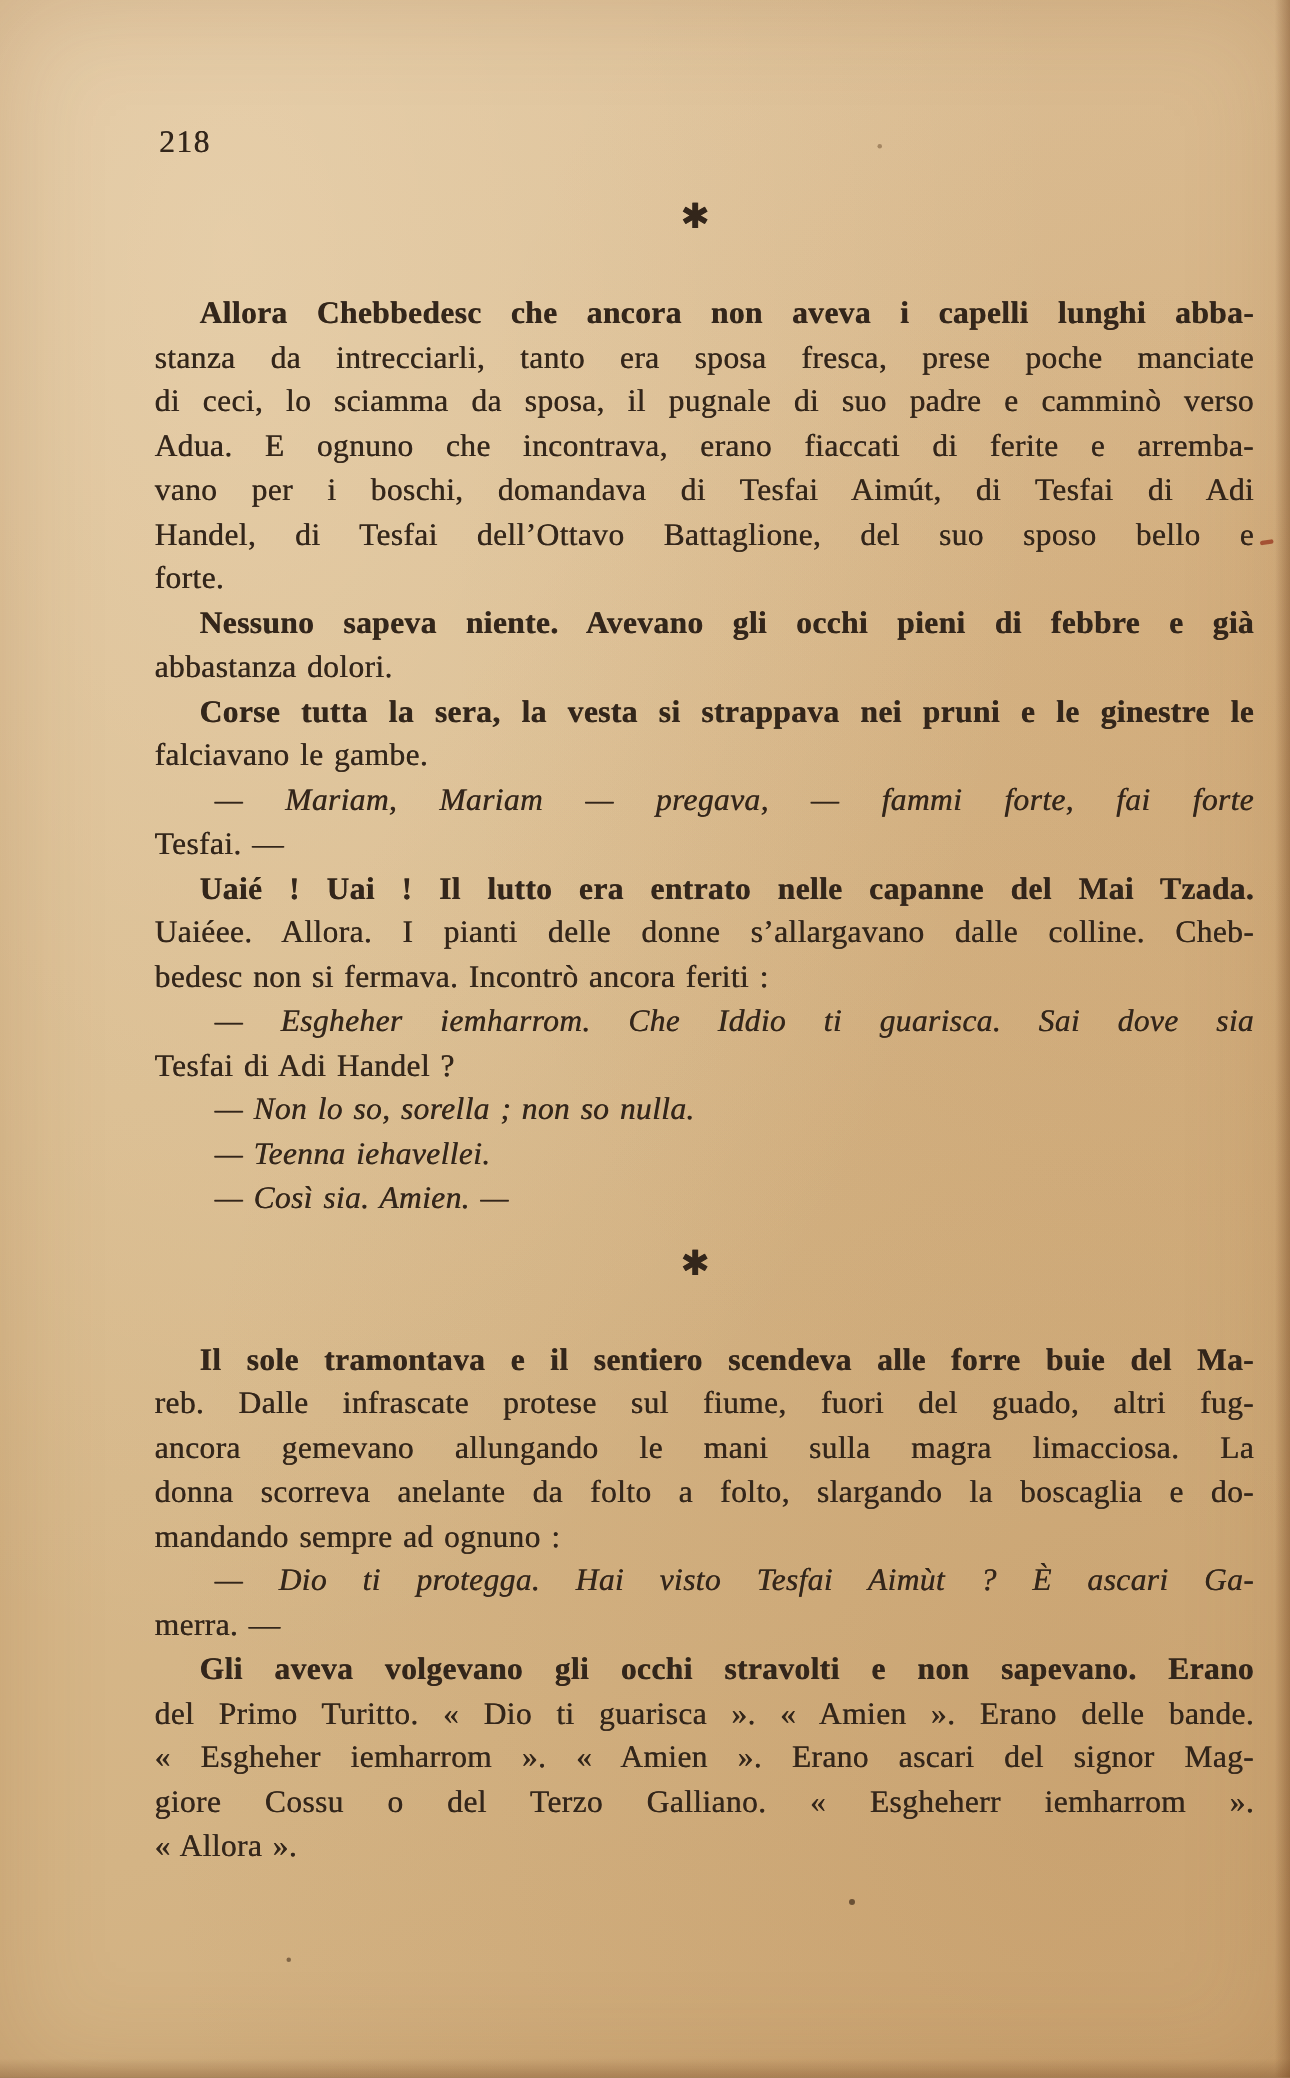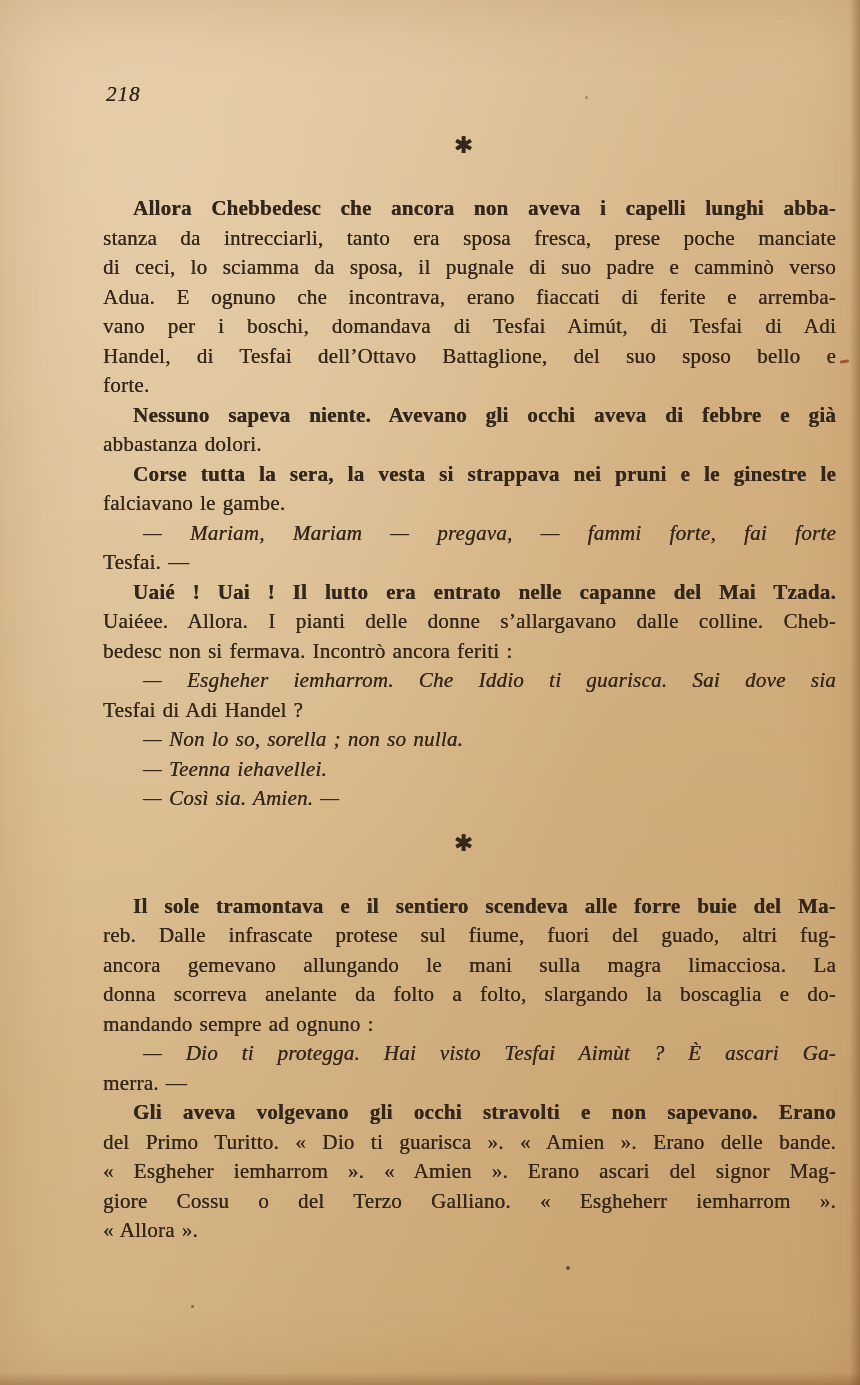--- a/index.html
+++ b/index.html
@@ -31,21 +31,20 @@
     content: ""; position: absolute; bottom: 0; left: 0;
     width: 100%; height: 14px;
     background: linear-gradient(to top, rgba(104,58,24,0.30), rgba(104,58,24,0) 90%);
     pointer-events: none;
   }
   .page-number {
     position: absolute; top: 82px; left: 106px;
     font-size: 21px; letter-spacing: 1px;
     color: #33261b;
     text-shadow: 0.3px 0 0 currentColor;
-    font-style: italic;
   }
   .text-block {
     position: absolute; top: 130px; left: 103px;
     width: 733px;
     font-size: 21px; line-height: 29.5px;
     letter-spacing: 0.25px; word-spacing: 1.5px;
     color: #33261b;
     text-shadow: 0.3px 0 0.2px rgba(40, 26, 14, 0.85);
   }
   .separator {
@@ -77,21 +76,21 @@
   <span class="page-number">218</span>
   <div class="text-block">
       <div class="separator">✱</div>
       <div class="line indent-normal just">Allora Chebbedesc che ancora non aveva i capelli lunghi abba-</div>
       <div class="line just">stanza da intrecciarli, tanto era sposa fresca, prese poche manciate</div>
       <div class="line just">di ceci, lo sciamma da sposa, il pugnale di suo padre e camminò verso</div>
       <div class="line just">Adua. E ognuno che incontrava, erano fiaccati di ferite e arremba-</div>
       <div class="line just">vano per i boschi, domandava di Tesfai Aimút, di Tesfai di Adi</div>
       <div class="line just">Handel, di Tesfai dell’Ottavo Battaglione, del suo sposo bello e</div>
       <div class="line">forte.</div>
-      <div class="line indent-normal just">Nessuno sapeva niente. Avevano gli occhi aveva di febbre e già</div>
+      <div class="line indent-normal just">Nessuno sapeva niente. Avevano gli occhi pieni di febbre e già</div>
       <div class="line">abbastanza dolori.</div>
       <div class="line indent-normal just">Corse tutta la sera, la vesta si strappava nei pruni e le ginestre le</div>
       <div class="line">falciavano le gambe.</div>
       <div class="line indent-dialogue just">— Mariam, Mariam — pregava, — fammi forte, fai forte</div>
       <div class="line">Tesfai. —</div>
       <div class="line indent-normal just">Uaié ! Uai ! Il lutto era entrato nelle capanne del Mai Tzada.</div>
       <div class="line just">Uaiéee. Allora. I pianti delle donne s’allargavano dalle colline. Cheb-</div>
       <div class="line">bedesc non si fermava. Incontrò ancora feriti :</div>
       <div class="line indent-dialogue just">— Esgheher iemharrom. Che Iddio ti guarisca. Sai dove sia</div>
       <div class="line">Tesfai di Adi Handel ?</div>

